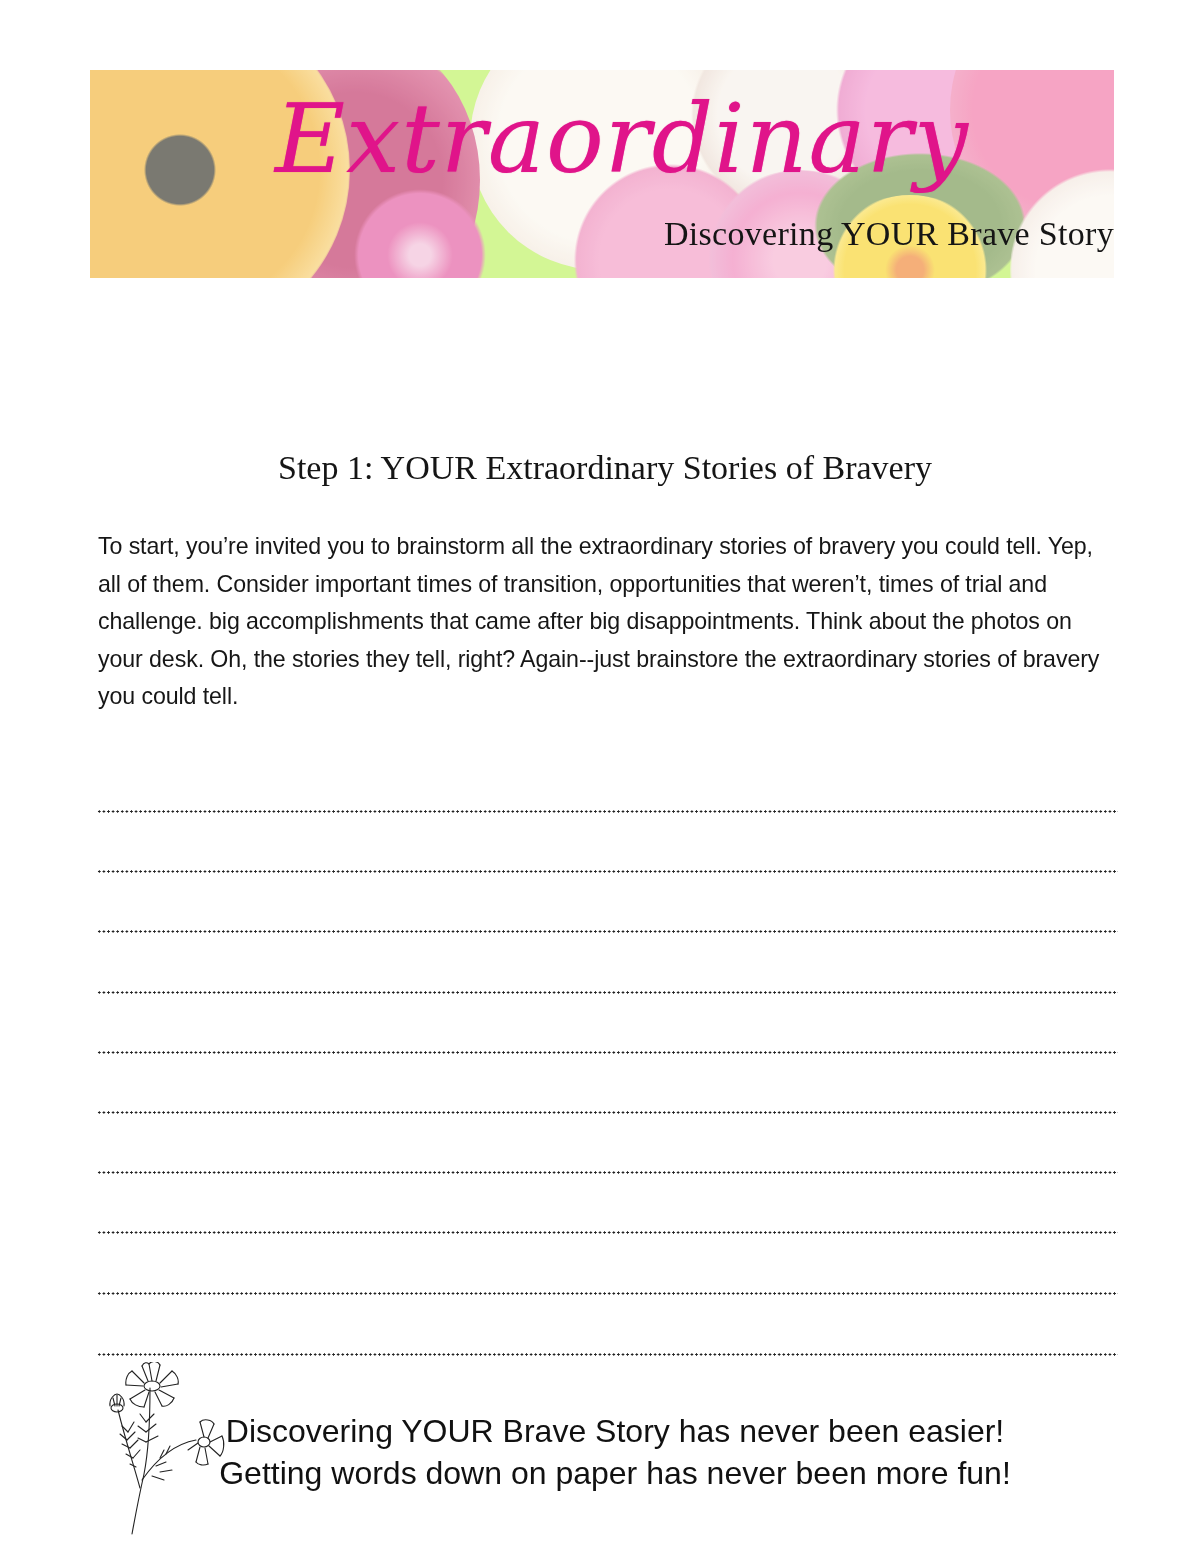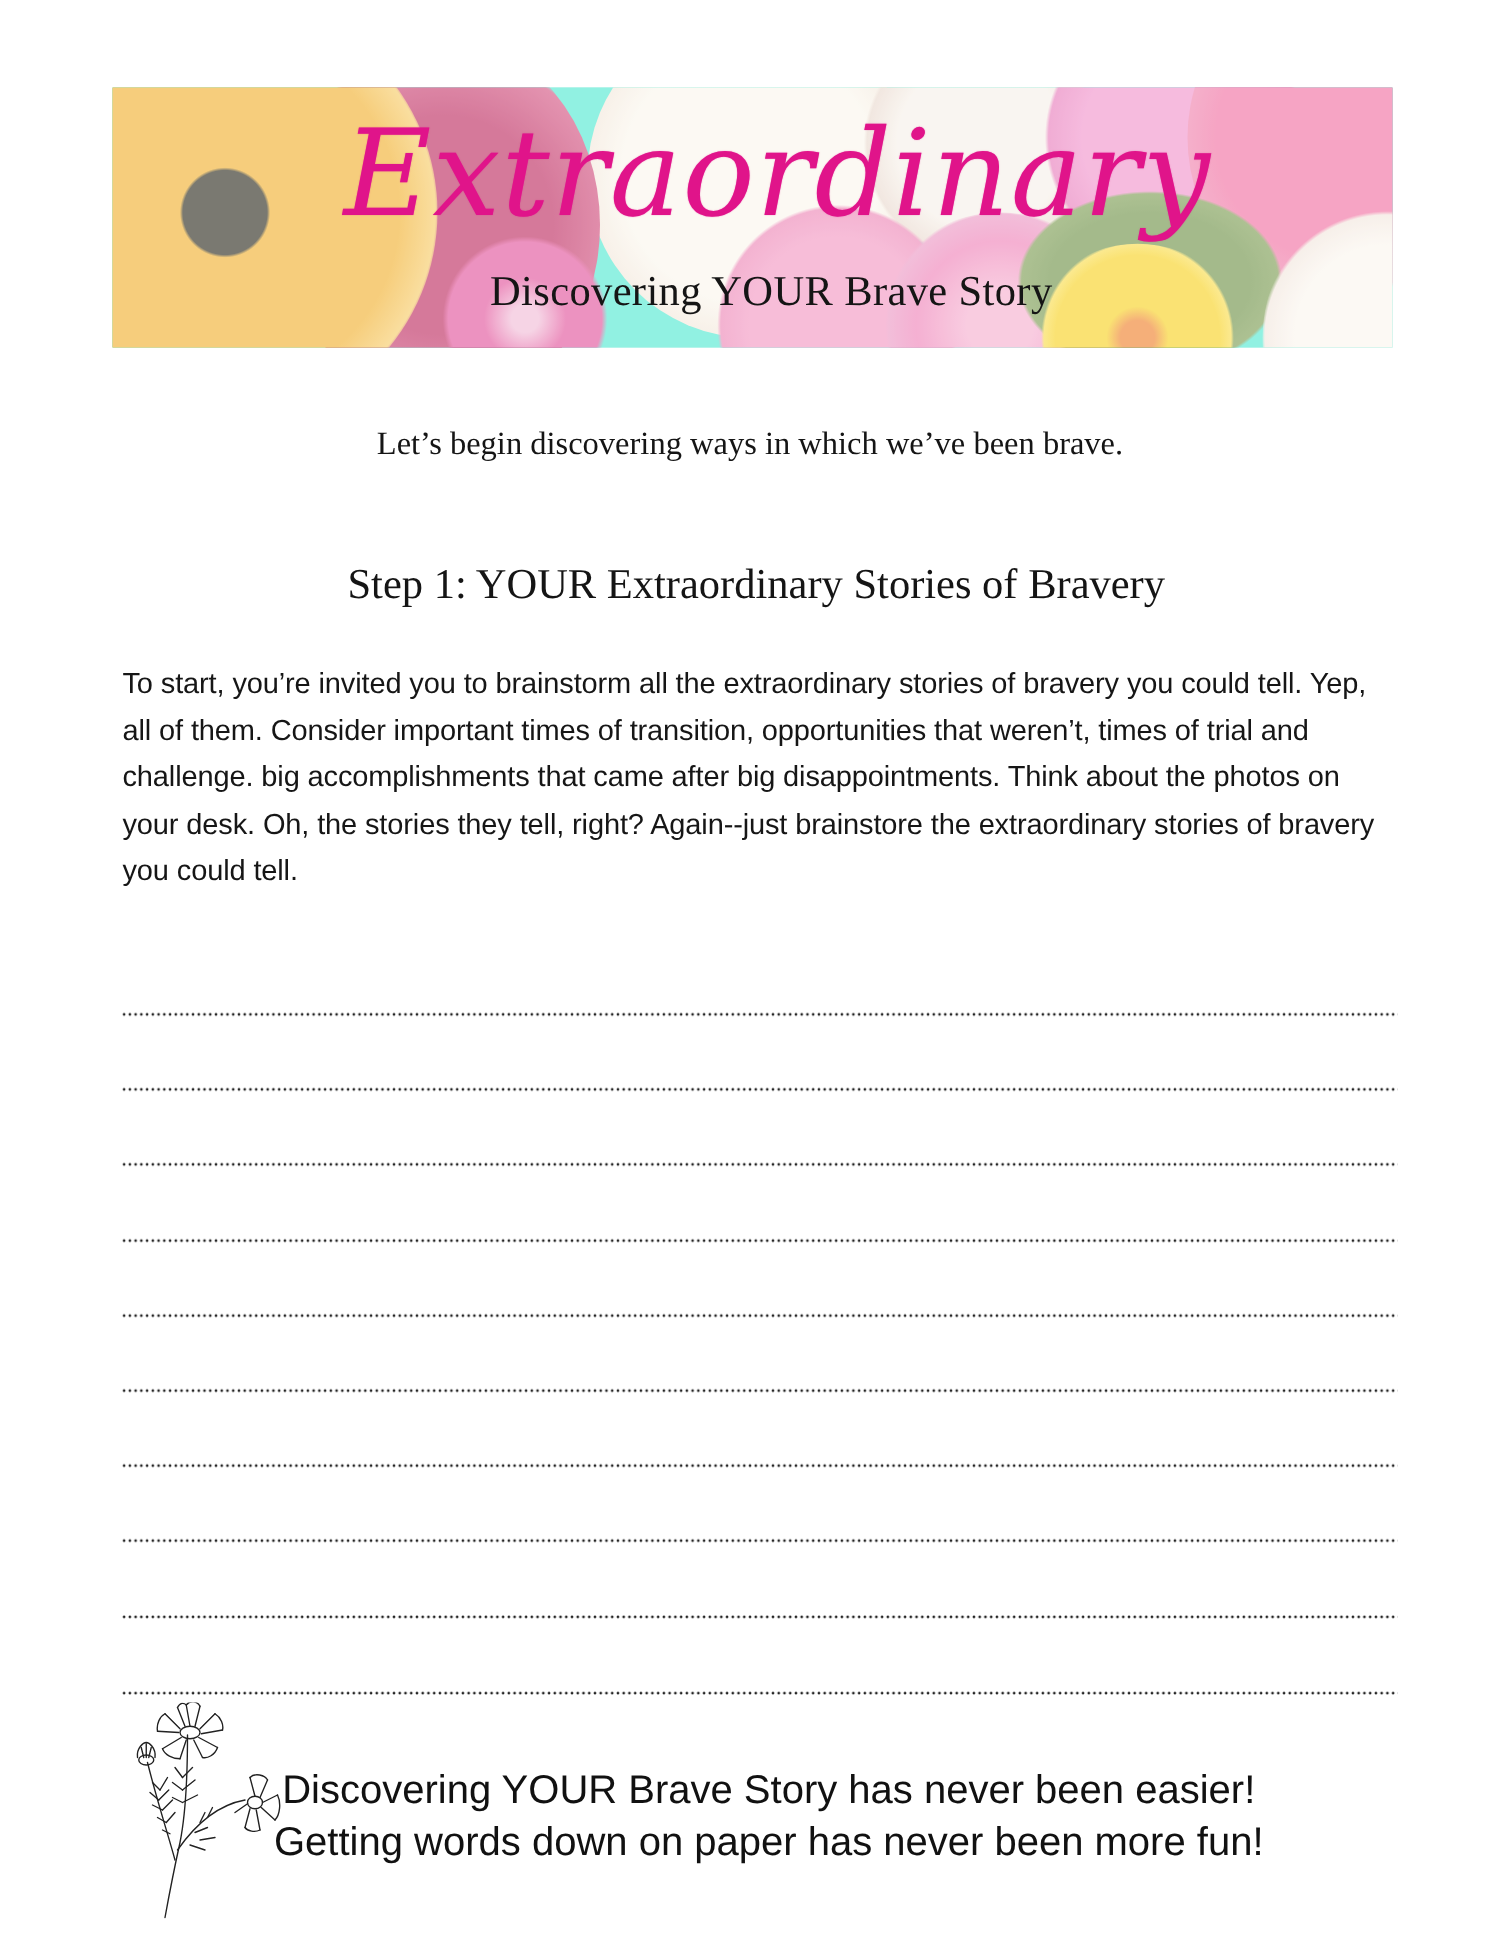--- a/index.html
+++ b/index.html
@@ -2,33 +2,33 @@
 <html><head>
   <meta charset="utf-8">
   <style>
     html, body { margin: 0; padding: 0; background: #ffffff; }
     body { width: 1200px; height: 1553px; position: relative; overflow: hidden; font-family: "Liberation Sans", sans-serif; color: #111; }
 
     
     .banner {
       position: absolute; left: 90px; top: 70px; width: 1024px; height: 208px;
       overflow: hidden;
-      background: #5eead4;
+      background: #bef264;
     }
     .banner .blob { position: absolute; border-radius: 50%; }
     .banner .veil { position: absolute; inset: 0; background: rgba(255,255,255,0.32); }
     .banner-title {
       position: absolute; left: 0; right: 0; top: 4px; text-align: center;
       font-family: "DejaVu Serif", serif; font-style: italic;
       font-size: 96px; line-height: 130px; color: #e0148a;
       letter-spacing: 1px; padding-left: 40px;
       text-shadow: 0 0 1px rgba(224,20,138,0.6);
     }
     .banner-subtitle {
-      position: absolute; left: 0; right: 0; top: 144px; text-align: center;
+      position: absolute; left: 0; right: 0; top: 144px; text-align: right;
       font-family: "Liberation Serif", serif; font-size: 34px; line-height: 40px;
       color: #151515; padding-left: 30px; letter-spacing: 0.3px;
     }
 
     
     .intro {
       position: absolute; left: 0; width: 1200px; top: 336px; text-align: center;
       font-family: "Liberation Serif", serif; font-size: 26px; line-height: 38px; color: #151515;
     }
     .step-heading {
@@ -74,21 +74,20 @@
   <div class="blob" style="left:720px;top:80px;width:220px;height:150px;background:radial-gradient(ellipse,#7a9a55 0 52%,#86a45f 66%,transparent 68%);"></div>
   <div class="blob" style="left:735px;top:125px;width:170px;height:150px;background:radial-gradient(circle,#f08a3a 0 12%,#f8d531 22% 58%,#f9df5a 66%,transparent 68%);"></div>
   <div class="blob" style="left:920px;top:90px;width:200px;height:220px;background:radial-gradient(circle,#fbf6ef 0 50%,#f3e8e0 66%,transparent 68%);"></div>
   <div class="blob" style="left:250px;top:110px;width:160px;height:150px;background:radial-gradient(circle,#f2c0d9 0 10%,#e45fa2 30% 56%,transparent 60%);"></div>
   <div class="veil"></div>
   <div class="banner-title">Extraordinary</div>
   <div class="banner-subtitle">Discovering YOUR Brave Story</div>
 </div>
 
 <div class="intro">
-  <div>Let’s begin discovering ways in which we’ve been brave.</div>
 </div>
 
 <div class="step-heading">Step 1: YOUR Extraordinary Stories of Bravery</div>
 
 <div class="instructions">To start, you’re invited you to brainstorm all the extraordinary stories of bravery you could tell. Yep, all of them. Consider important times of transition, opportunities that weren’t, times of trial and challenge. big accomplishments that came after big disappointments. Think about the photos on your desk. Oh, the stories they tell, right? Again--just brainstore the extraordinary stories of bravery you could tell.</div>
 
 <div class="lines">
   <div class="write-line" style="top:810px;"></div>
   <div class="write-line" style="top:870px;"></div>
   <div class="write-line" style="top:930px;"></div>

